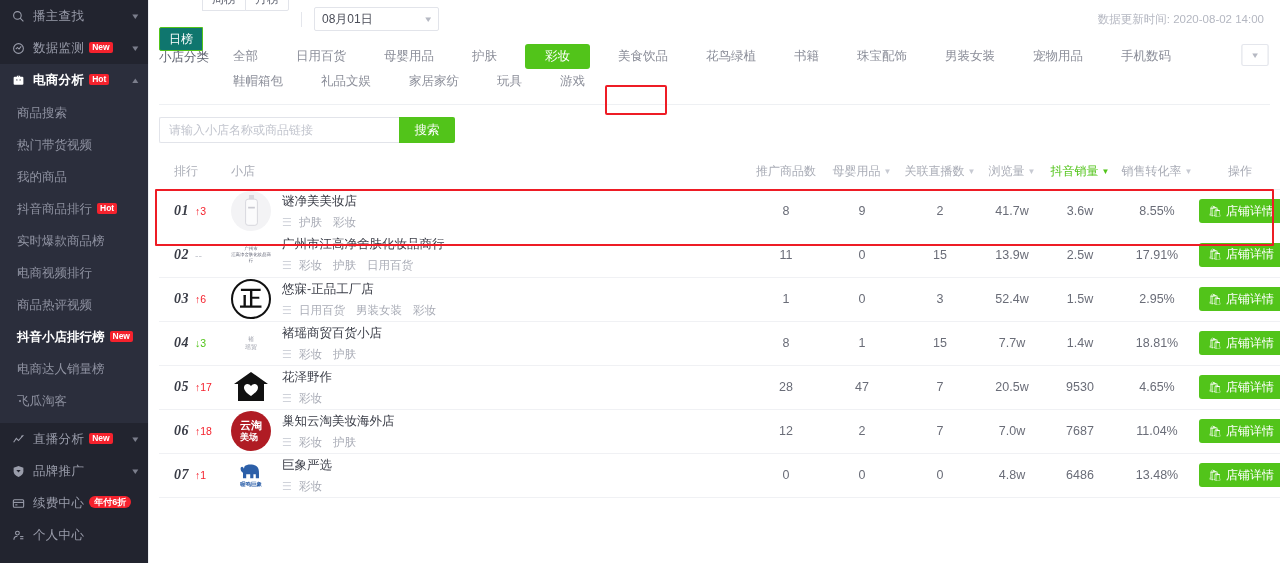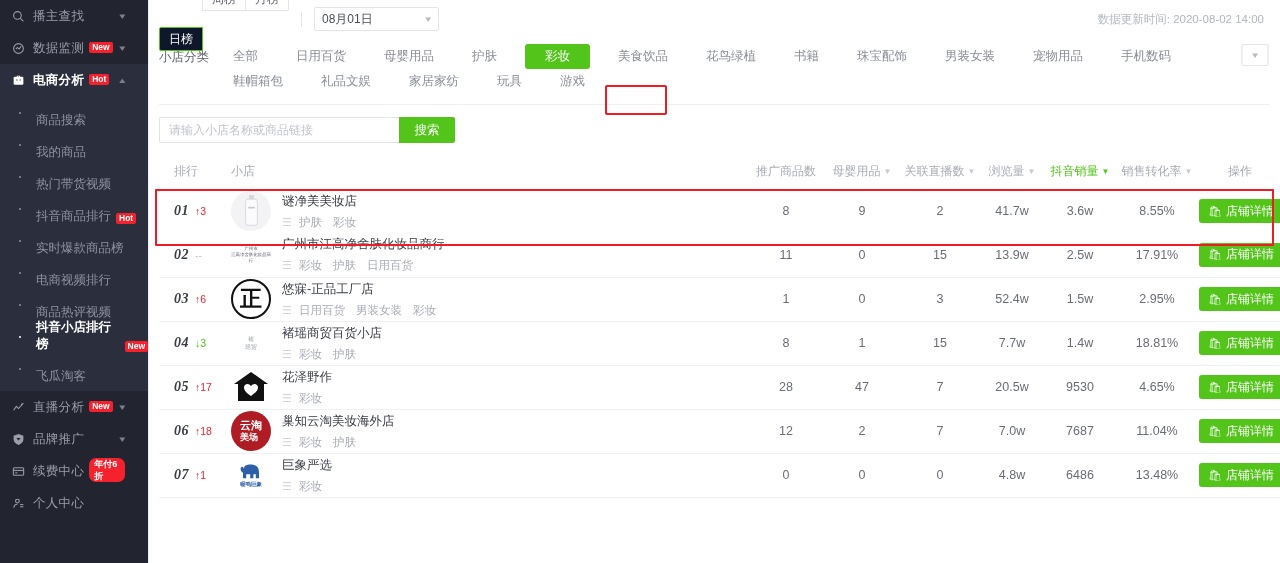--- a/index.html
+++ b/index.html
@@ -11,21 +11,21 @@
   .app { display: flex; width: 1280px; height: 563px; }
 
   
   .sidebar {
     width: 148px; min-width: 148px; height: 563px;
     background: #22242f; color: #9a9dab;
     font-size: 12.5px; overflow: hidden; position: relative;
   }
   .nav-item {
     display: flex; align-items: center; height: 32px;
-    padding: 0 23px 0 11px; position: relative; cursor: pointer;
+    padding: 0 10px 0 11px; position: relative; cursor: pointer;
   }
   .nav-item .ico {
     width: 15px; height: 15px; margin-right: 7px;
     display: inline-flex; align-items: center; justify-content: center;
     color: #9a9dab; flex: 0 0 15px;
   }
   .nav-item .lbl { white-space: nowrap; font-size: 12.5px; letter-spacing: .3px; }
   .nav-item .chev {
     margin-left: auto; font-size: 9px; color: #7b7e8c; transform: scaleX(1.35);
   }
@@ -33,22 +33,22 @@
   .nav-item.active-group .lbl { color: #fff; font-weight: bold; }
   .nav-item.active-group .ico { color: #fff; }
   .badge {
     display: inline-block; margin-left: 5px; padding: 0 3px;
     font-size: 8.5px; line-height: 11px; border-radius: 2px;
     background: #f5222d; color: #fff; font-weight: bold; transform: translateY(-1px);
   }
   .badge.pill { border-radius: 7px; padding: 0 5px; line-height: 12px; font-size: 9px; }
   .sub-wrap { background: #2b2e3c; padding: 1px 0 6px 0; }
   .sub-item {
-    height: 32px; display: flex; align-items: flex-end;
-    padding-left: 36px; color: #8e91a0; font-size: 12.5px; cursor: pointer;
+    height: 32px; display: flex; align-items: center;
+    padding-left: 17px; color: #8e91a0; font-size: 12.5px; cursor: pointer;
     position: relative;
   }
   .sub-item .dot {
     position: absolute; left: 19px; top: 50%; width: 2px; height: 2px;
     background: #8e91a0; border-radius: 50%; transform: translateY(-50%);
   }
   .sub-item.active { color: #fff; font-weight: bold; }
   .sub-item.active .dot { background: #fff; }
 
   
@@ -64,21 +64,21 @@
   .segmented { display: flex; }
   .seg-btn {
     height: 24px; min-width: 38px; padding: 0 9px;
     display: flex; align-items: center; justify-content: center;
     border: 1px solid #e2e4ea; font-size: 12px; color: #5f6370;
     background: #fff; cursor: pointer; margin-left: -1px;
   }
   .seg-btn:first-child { margin-left: 0; border-radius: 2px 0 0 2px; }
   .seg-btn:last-child { border-radius: 0 2px 2px 0; }
   .seg-btn.on {
-    background: #0f172a; border-color: #52c41a; color: #fff; margin-top: 40px;
+    background: #0f766e; border-color: #52c41a; color: #fff; margin-top: 40px;
   }
   .tool-divider { width: 1px; height: 15px; background: #e4e6ec; margin: 0 12px; }
   .date-picker {
     width: 125px; height: 24px; border: 1px solid #e2e4ea; border-radius: 2px;
     display: flex; align-items: center; padding: 0 7px;
     font-size: 12px; color: #4a4d58; cursor: pointer; background: #fff;
   }
   .date-picker .cv { margin-left: auto; color: #b6b9c3; font-size: 9px; transform: scaleX(1.3); }
   .update-time { margin-left: auto; font-size: 11.5px; color: #b4b7c1; white-space: nowrap; }
 
@@ -218,25 +218,25 @@
       <span class="chev">▴</span>
     </div>
 
     <div class="sub-wrap">
       <div class="sub-item">
         <span class="dot"></span>
         <span>商品搜索</span>
       </div>
       <div class="sub-item">
         <span class="dot"></span>
+        <span>热门带货视频</span>
+      </div>
+      <div class="sub-item">
+        <span class="dot"></span>
         <span>我的商品</span>
-      </div>
-      <div class="sub-item">
-        <span class="dot"></span>
-        <span>热门带货视频</span>
       </div>
       <div class="sub-item">
         <span class="dot"></span>
         <span>抖音商品排行</span>
         <span class="badge">Hot</span>
       </div>
       <div class="sub-item">
         <span class="dot"></span>
         <span>实时爆款商品榜</span>
       </div>
@@ -245,20 +245,24 @@
         <span>电商视频排行</span>
       </div>
       <div class="sub-item">
         <span class="dot"></span>
         <span>商品热评视频</span>
       </div>
       <div class="sub-item active">
         <span class="dot"></span>
         <span>抖音小店排行榜</span>
         <span class="badge">New</span>
+      </div>
+      <div class="sub-item">
+        <span class="dot"></span>
+        <span>电商达人销量榜</span>
       </div>
       <div class="sub-item">
         <span class="dot"></span>
         <span>飞瓜淘客</span>
       </div>
     </div>
 
     <div class="nav-item">
       <span class="ico">
         <svg width="13" height="13" viewBox="0 0 24 24" fill="none" stroke="currentColor" stroke-width="2">

